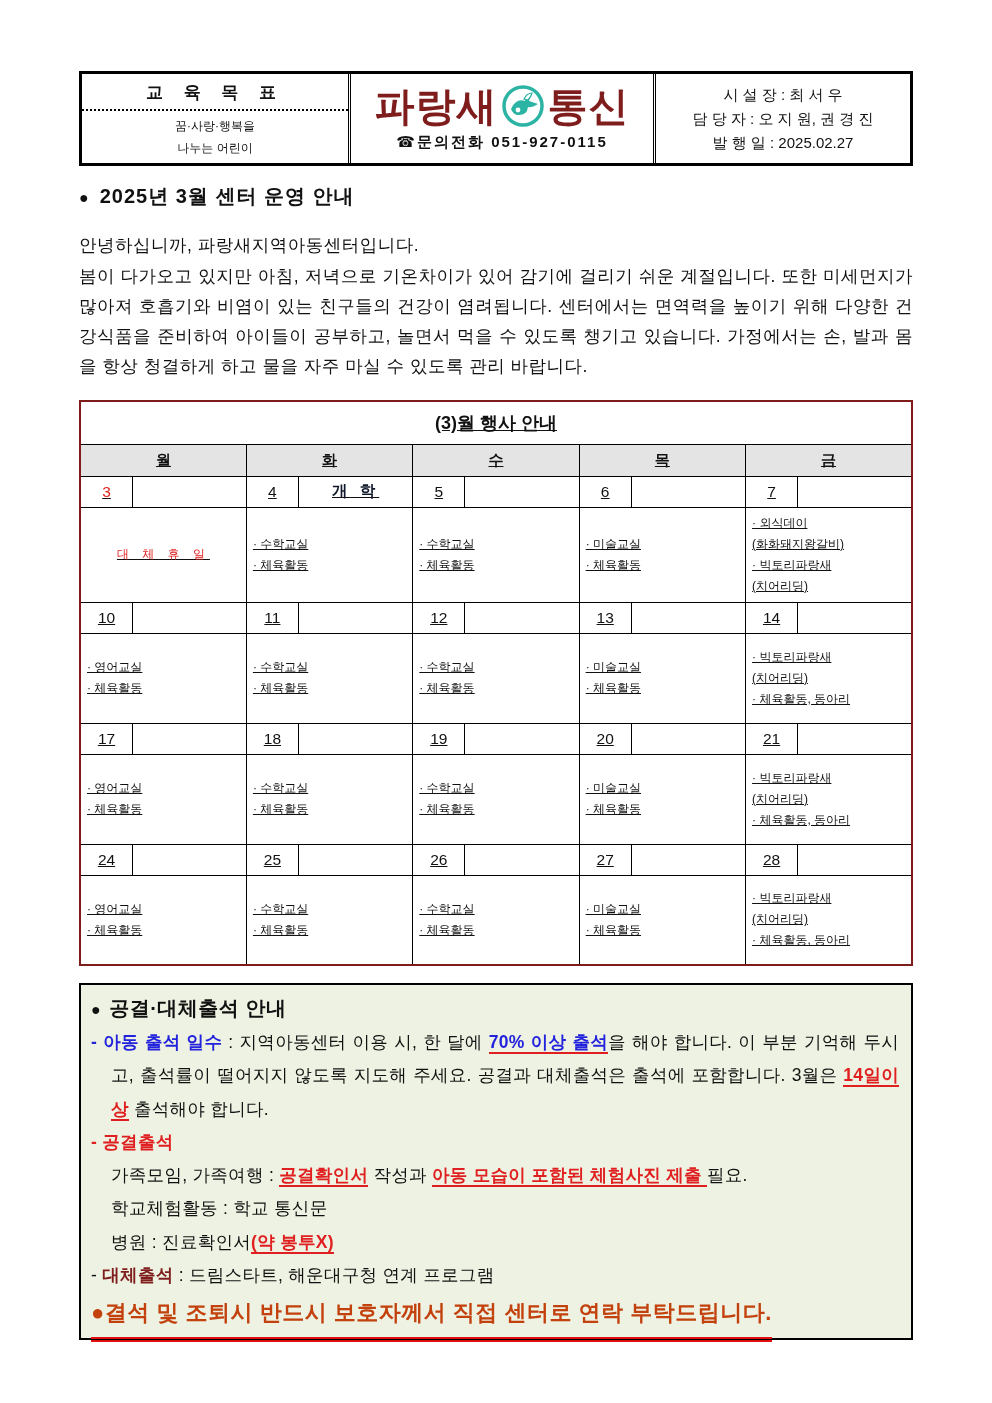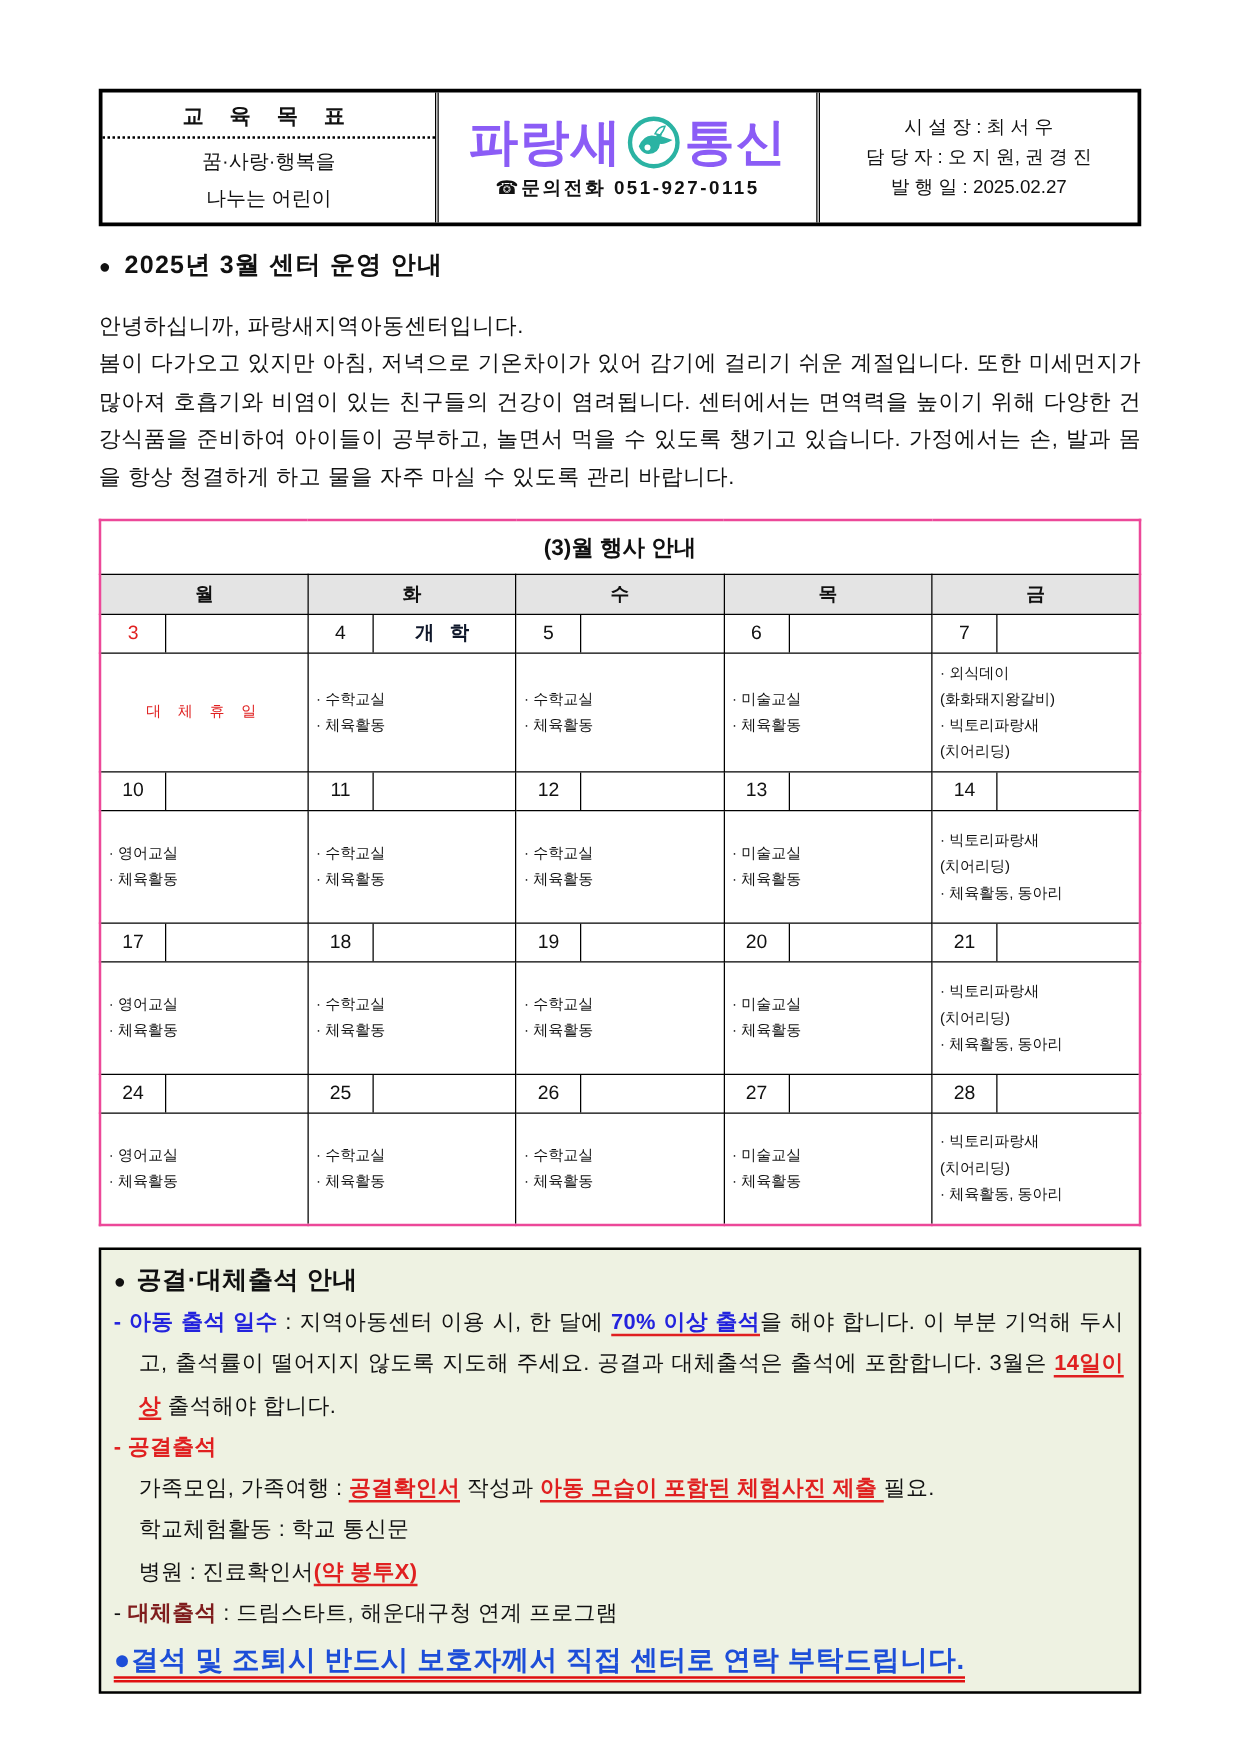--- a/index.html
+++ b/index.html
@@ -13,38 +13,38 @@
 
   
   .hdr { display:flex; border:3px solid #000; background:#fff; }
   .hdr-left  { width:266px; display:flex; flex-direction:column; }
   .hdr-center{ flex:1; border-left:3px double #000; border-right:3px double #000;
                display:flex; flex-direction:column; align-items:center; justify-content:center; padding:4px 0 6px; }
   .hdr-right { width:254px; display:flex; flex-direction:column; }
   .hdr-title { font-weight:bold; font-size:17px; letter-spacing:8px; text-align:center;
                padding:7px 12px 5px; border-bottom:2px dotted #000; }
   .hdr-goal-lines { flex:1; display:flex; flex-direction:column; justify-content:center;
-               text-align:center; font-size:16px; line-height:1.85; padding:4px 0; }
+               text-align:center; font-size:12px; line-height:1.85; padding:4px 0; }
   .logo-row { display:flex; align-items:center; justify-content:center;
-              font-size:40px; font-weight:800; letter-spacing:1px; color:#8b5cf6; line-height:1.1; }
+              font-size:40px; font-weight:800; letter-spacing:1px; color:#7f1d1d; line-height:1.1; }
   .logo-icon { margin:0 2px; display:inline-flex; }
   .phone-row { font-size:15px; font-weight:700; letter-spacing:2px; margin-top:4px; }
   .issue-no { font-weight:bold; font-size:17px; letter-spacing:2px; text-align:center;
               padding:5px 0 3px; border-bottom:2px dotted #000; }
   .issue-lines { flex:1; display:flex; flex-direction:column; justify-content:center;
               text-align:center; font-size:15px; line-height:1.6; padding:3px 0; }
 
   
   .sec-title { margin-top:17px; font-size:20px; font-weight:bold; letter-spacing:1px; }
   .sec-title .bullet { font-size:16px; margin-right:10px; }
   .para { margin-top:20px; font-size:17.5px; line-height:1.73; text-align:justify;
           word-break:break-all; letter-spacing:0.5px; }
 
   
-  table.cal { width:100%; border-collapse:collapse; margin-top:18px; border:2px solid #ec4899; }
+  table.cal { width:100%; border-collapse:collapse; margin-top:18px; border:2px solid #7f1d1d;text-decoration:underline; }
   table.cal th, table.cal td { border:1px solid #000; }
   .cal-title td { font-size:18px; font-weight:bold; text-align:center; padding:9px 0; }
   .day-hdr th { background:#e4e4e4; font-size:15px; font-weight:bold; padding:6px 0; width:20%; }
   .date-row td { padding:0; height:31px; }
   .dcell { display:flex; height:100%; align-items:stretch; font-size:15.5px; }
   .dnum  { width:52px; border-right:1px solid #000; display:flex; align-items:center; justify-content:center; }
   .dnum.red { color:#e02020; }
   .dlbl  { flex:1; display:flex; align-items:center; justify-content:center;
            color:#0f172a; font-weight:bold; letter-spacing:4px; }
   .cell-row td { height:90px; vertical-align:middle; padding:5px 2px 5px 6px;
@@ -57,22 +57,22 @@
   .g-heading .bullet { font-size:16px; margin-right:8px; }
   .gline { font-size:17.5px; line-height:1.9; text-align:justify; word-break:break-all; letter-spacing:0.3px; }
   .gline.hang { padding-left:20px; text-indent:-20px; }
   .gline.ind  { padding-left:20px; }
   .seg-b  { color:#2323dd; font-weight:bold; }
   .seg-bu { color:#2323dd; font-weight:bold; border-bottom:2px solid #e02020; }
   .seg-r  { color:#e02020; font-weight:bold; }
   .seg-ru { color:#e02020; font-weight:bold; border-bottom:2px solid #e02020; }
   .seg-g  { color:#7f1d1d; font-weight:bold; }
   .final-line { margin-top:6px; }
-  .final-line span { color:#1d4ed8; font-weight:800; font-size:22px; letter-spacing:0.5px;
-                     border-bottom:5px double #e01010; padding-bottom:1px; }
+  .final-line span { color:#c2410c; font-weight:800; font-size:22px; letter-spacing:0.5px;
+                     border-bottom:5px double #e01010; padding-bottom:12px; }
 </style>
 </head>
 <body>
 
 <div class="page">
 
   <div class="hdr">
     <div class="hdr-left">
       <div class="hdr-title">교 육 목 표</div>
       <div class="hdr-goal-lines">

